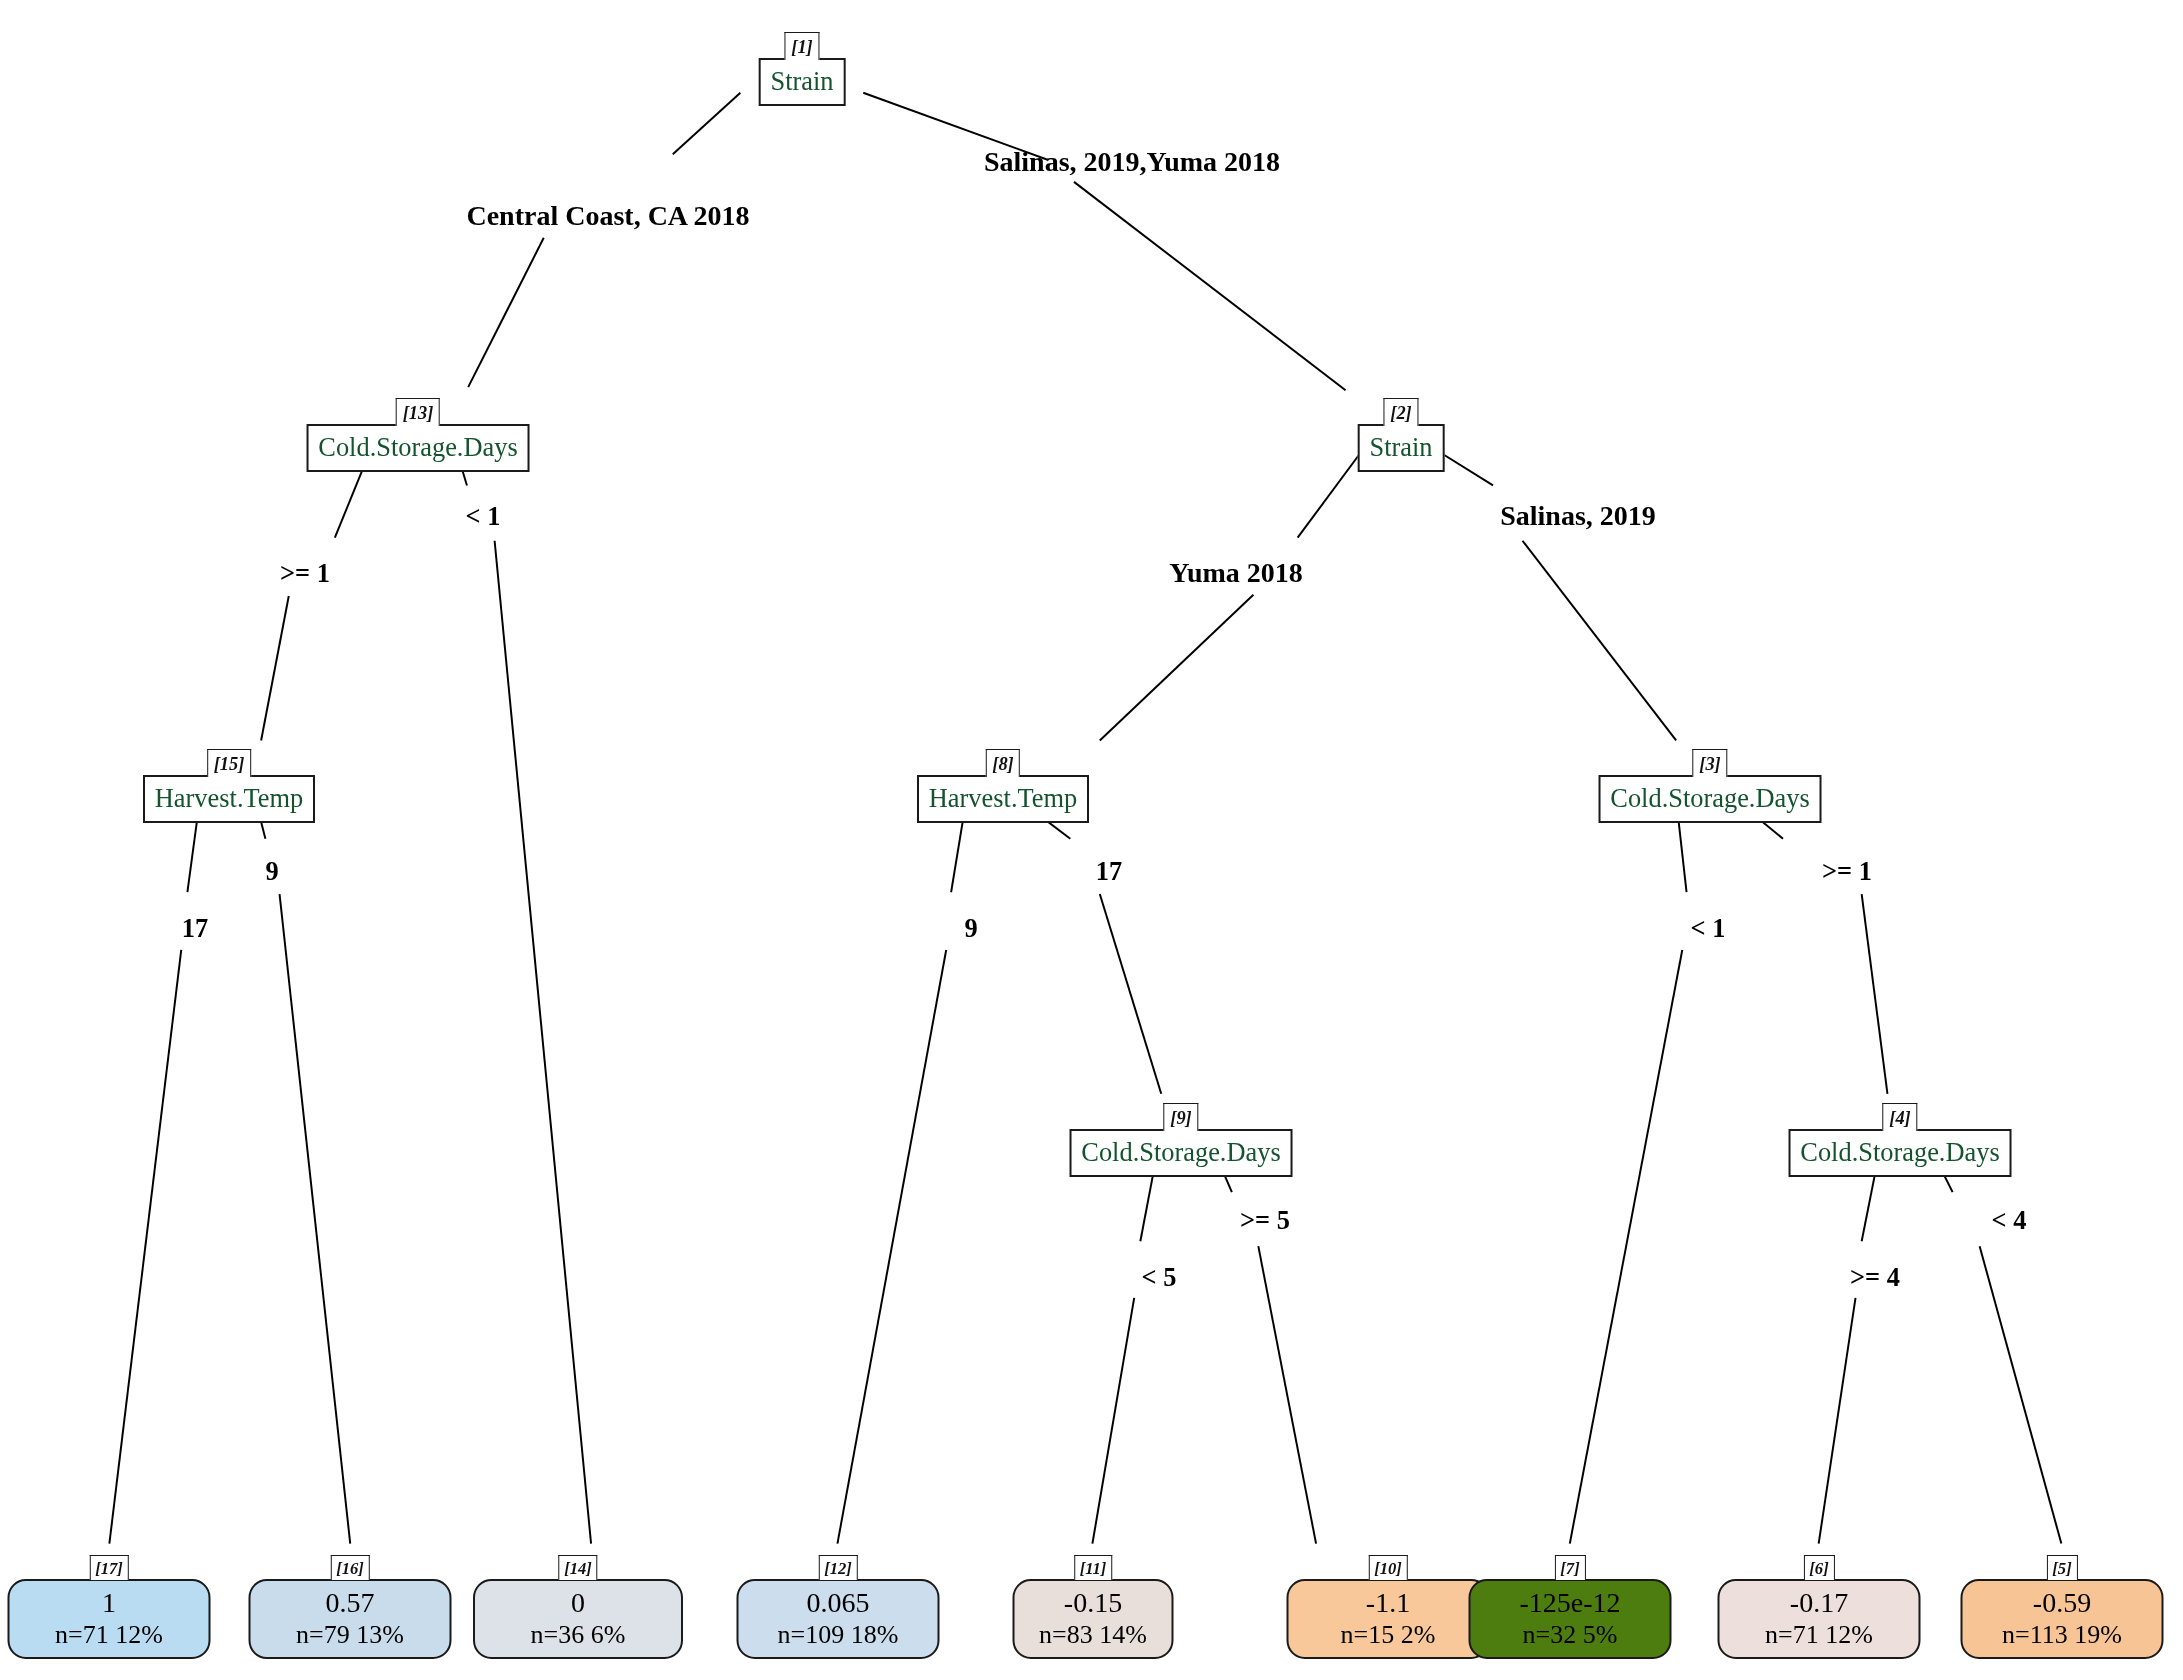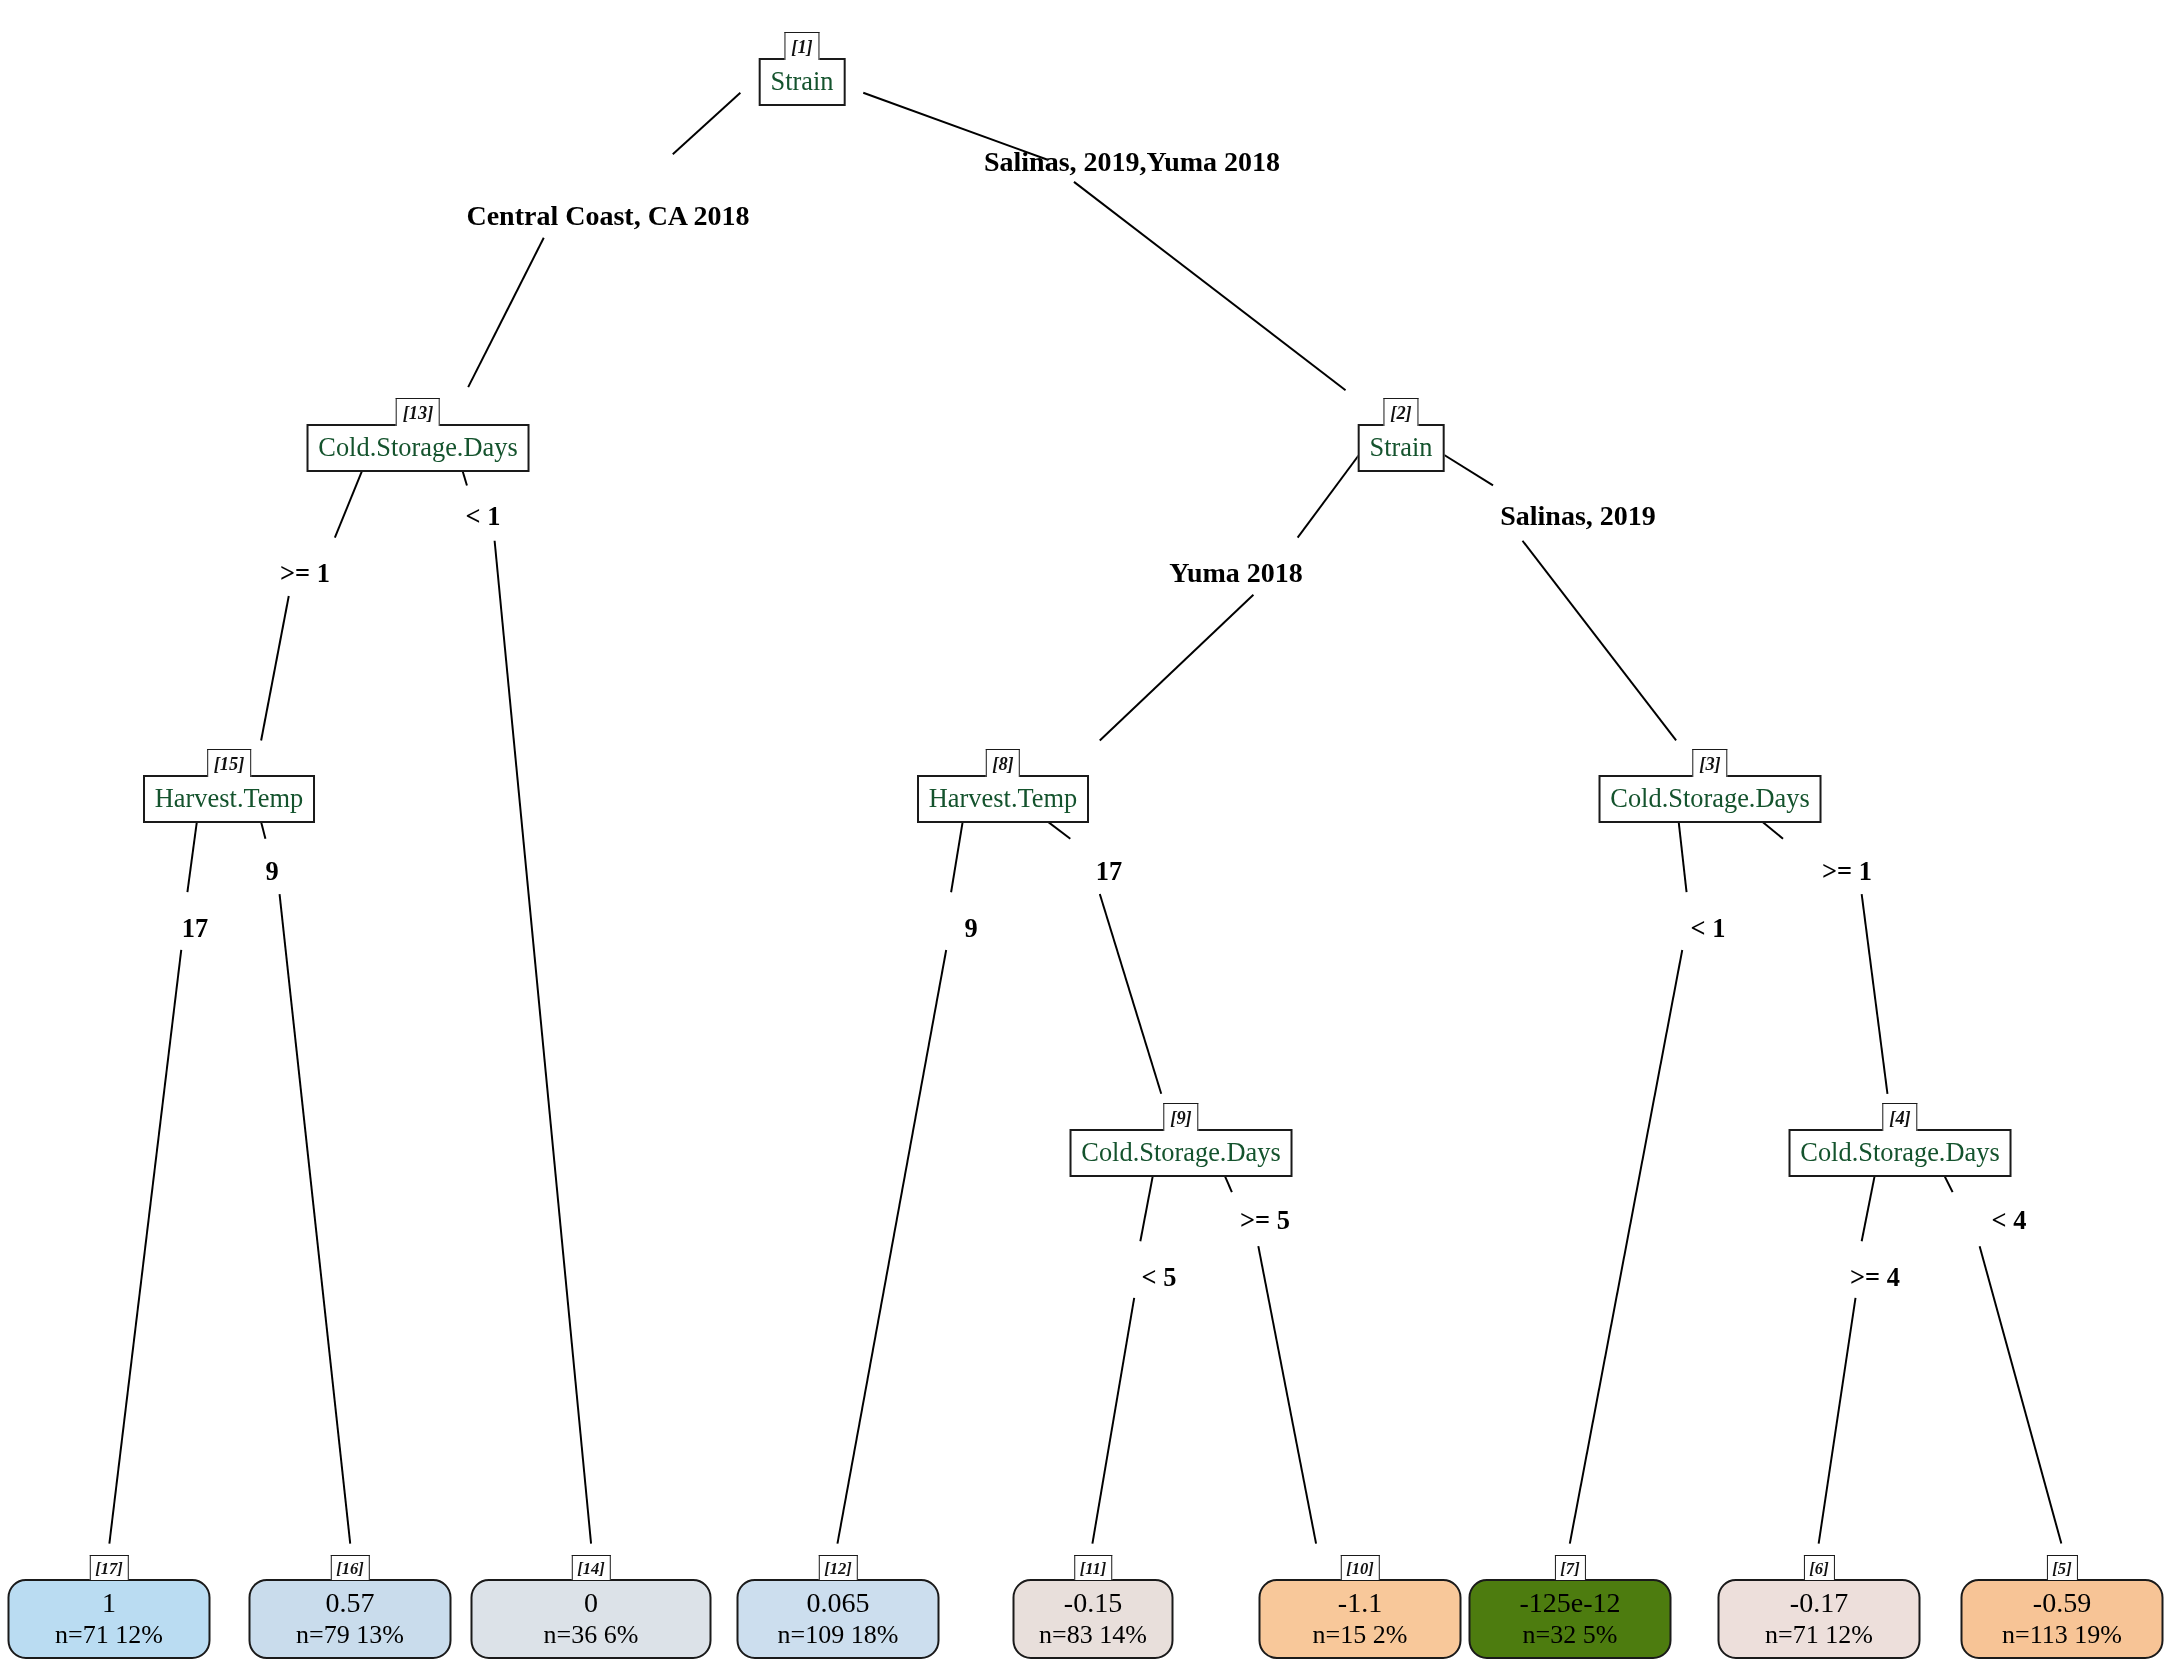--- a/index.html
+++ b/index.html
@@ -185,42 +185,42 @@
           <div class="leaf-n">n=71  12%</div>
         </div>
       </div>
       <div class="leaf" style="left: 350px; top: 1579px; transform: translateX(-50%); width: 203px;">
         <div class="node-id">[16]</div>
         <div class="leaf-box" style="background: rgb(201, 220, 236);">
           <div class="leaf-val">0.57</div>
           <div class="leaf-n">n=79  13%</div>
         </div>
       </div>
-      <div class="leaf" style="left: 591px; top: 1579px; transform: translateX(-50%); width: 241px;">
+      <div class="leaf" style="left: 578px; top: 1579px; transform: translateX(-50%); width: 210px;">
         <div class="node-id">[14]</div>
         <div class="leaf-box" style="background: rgb(220, 226, 232);">
           <div class="leaf-val">0</div>
           <div class="leaf-n">n=36  6%</div>
         </div>
       </div>
       <div class="leaf" style="left: 838px; top: 1579px; transform: translateX(-50%); width: 203px;">
         <div class="node-id">[12]</div>
         <div class="leaf-box" style="background: rgb(204, 222, 238);">
           <div class="leaf-val">0.065</div>
           <div class="leaf-n">n=109  18%</div>
         </div>
       </div>
       <div class="leaf" style="left: 1093px; top: 1579px; transform: translateX(-50%); width: 161px;">
         <div class="node-id">[11]</div>
         <div class="leaf-box" style="background: rgb(232, 223, 219);">
           <div class="leaf-val">-0.15</div>
           <div class="leaf-n">n=83  14%</div>
         </div>
       </div>
-      <div class="leaf" style="left: 1360px; top: 1579px; transform: translateX(-50%); width: 203px;">
+      <div class="leaf" style="left: 1388px; top: 1579px; transform: translateX(-50%); width: 203px;">
         <div class="node-id">[10]</div>
         <div class="leaf-box" style="background: rgb(248, 200, 154);">
           <div class="leaf-val">-1.1</div>
           <div class="leaf-n">n=15  2%</div>
         </div>
       </div>
       <div class="leaf" style="left: 1570px; top: 1579px; transform: translateX(-50%); width: 203px;">
         <div class="node-id">[7]</div>
         <div class="leaf-box" style="background: #4d7c0f;">
           <div class="leaf-val">-125e-12</div>

